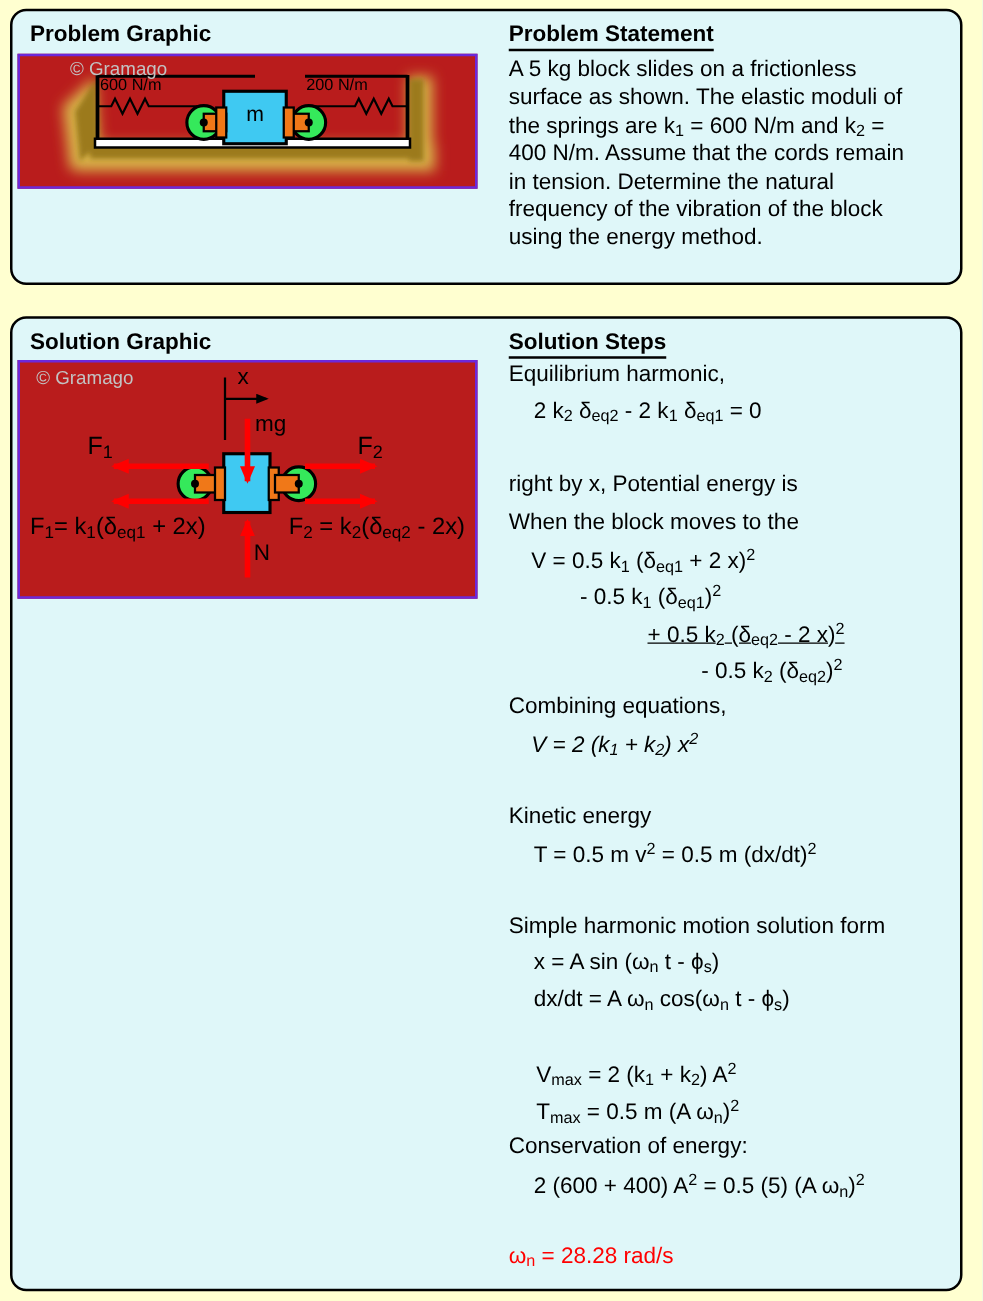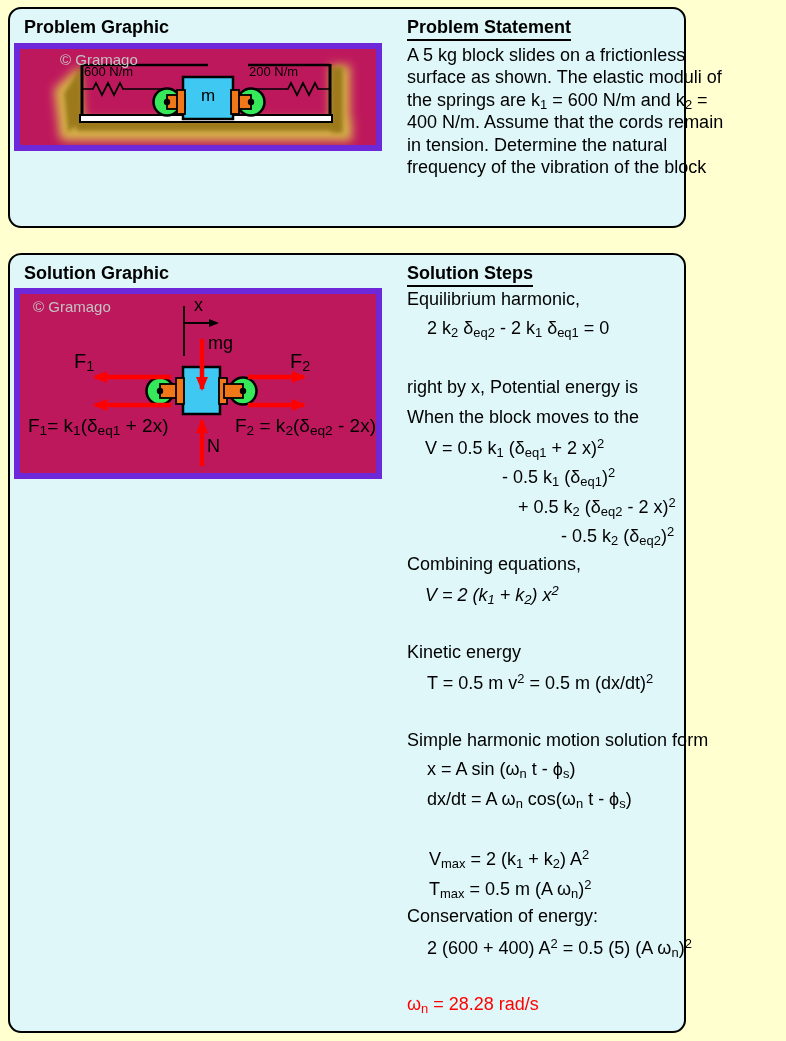--- a/index.html
+++ b/index.html
@@ -3,33 +3,33 @@
 <meta charset="utf-8">
 <style>
   html,body{margin:0;padding:0;}
   body{
     width:786px;height:1041px;position:relative;overflow:hidden;
     background:#FFFFD0;
     font-family:"Liberation Sans","DejaVu Sans",sans-serif;
     color:#000;
   }
   .panel{
-    position:absolute;left:8px;width:678px;box-sizing:border-box;
+    position:absolute;left:8px;width:762px;box-sizing:border-box;
     background:#DFF7F9;border:2.5px solid #000;border-radius:13px;
   }
   #panel1{top:7px;height:221px;}
   #panel2{top:253px;height:780px;}
   .panel-title{
     position:absolute;top:8px;left:14px;
     font-size:18px;font-weight:bold;white-space:nowrap;
   }
   .col2-title{left:397px;border-bottom:2.4px solid #000;padding-bottom:1px;}
   .gbox{
     position:absolute;left:4px;box-sizing:border-box;
-    background:#be185d;border:6px solid #6d28d9;overflow:hidden;
+    background:#b91c1c;border:2px solid #6d28d9;overflow:hidden;
   }
   #pg-box{top:34px;width:368px;height:108px;}
   #sg-box{top:33px;width:368px;height:191px;}
   .gbox svg{display:block;}
   .glabel{position:absolute;white-space:nowrap;line-height:1.05;}
   .watermark{font-size:15px;color:#C3C3C3;}
   sub{font-size:72%;vertical-align:-0.22em;}
   sup{font-size:72%;vertical-align:0.5em;}
   
   #stmt{position:absolute;left:397px;top:36px;font-size:18px;}
@@ -100,20 +100,21 @@
     <div class="glabel lbl-m" style="left:163px;top:38px;width:50px;">m</div>
   </div>
 
   <div id="stmt">
       <div class="stmt-line">A 5 kg block slides on a frictionless</div>
       <div class="stmt-line">surface as shown. The elastic moduli of</div>
       <div class="stmt-line">the springs are k<sub>1</sub> = 600 N/m and k<sub>2</sub> =</div>
       <div class="stmt-line">400 N/m. Assume that the cords remain</div>
       <div class="stmt-line">in tension. Determine the natural</div>
       <div class="stmt-line">frequency of the vibration of the block</div>
+      <div class="stmt-line">using the energy method.</div>
     </div>
 </div>
 
 <div class="panel" id="panel2">
   <div class="panel-title">Solution Graphic</div>
   <div class="panel-title col2-title">Solution Steps</div>
 
   <div class="gbox" id="sg-box">
     <svg width="364" height="187" viewBox="0 0 364 187">
       <defs>
@@ -156,22 +157,22 @@
     <div class="glabel lbl-axis" style="left:187px;top:143px;">N</div>
   </div>
 
   <div id="steps">
       <div class="step-line">Equilibrium harmonic,</div>
       <div class="step-line" style="margin-left: 20px;">2 k<sub>2</sub> δ<sub>eq2</sub> - 2 k<sub>1</sub> δ<sub>eq1</sub> = 0</div>
       <div class="step-line">&nbsp;</div>
       <div class="step-line">right by x, Potential energy is</div>
       <div class="step-line">When the block moves to the</div>
       <div class="step-line" style="margin-left: 18px;">V = 0.5 k<sub>1</sub> (δ<sub>eq1</sub> + 2 x)<sup>2</sup></div>
-      <div class="step-line" style="margin-left: 95px;">- 0.5 k<sub>1</sub> (δ<sub>eq1</sub>)<sup>2</sup></div>
-      <div class="step-line" style="margin-left: 111px;">+ 0.5 k<sub>2</sub> (δ<sub>eq2</sub> - 2 x)<sup>2</sup></div>
+      <div class="step-line" style="margin-left: 57px;">- 0.5 k<sub>1</sub> (δ<sub>eq1</sub>)<sup>2</sup></div>
+      <div class="step-line" style="margin-left: 111px; text-decoration: underline;">+ 0.5 k<sub>2</sub> (δ<sub>eq2</sub> - 2 x)<sup>2</sup></div>
       <div class="step-line" style="margin-left: 154px;">- 0.5 k<sub>2</sub> (δ<sub>eq2</sub>)<sup>2</sup></div>
       <div class="step-line">Combining equations,</div>
       <div class="step-line" style="margin-left: 18px; font-style: italic;">V = 2 (k<sub>1</sub> + k<sub>2</sub>) x<sup>2</sup></div>
       <div class="step-line">&nbsp;</div>
       <div class="step-line">Kinetic energy</div>
       <div class="step-line" style="margin-left: 20px;">T = 0.5 m v<sup>2</sup> = 0.5 m (dx/dt)<sup>2</sup></div>
       <div class="step-line">&nbsp;</div>
       <div class="step-line">Simple harmonic motion solution form</div>
       <div class="step-line" style="margin-left: 20px;">x = A sin (ω<sub>n</sub> t - ϕ<sub>s</sub>)</div>
       <div class="step-line" style="margin-left: 20px;">dx/dt = A ω<sub>n</sub> cos(ω<sub>n</sub> t - ϕ<sub>s</sub>)</div>

